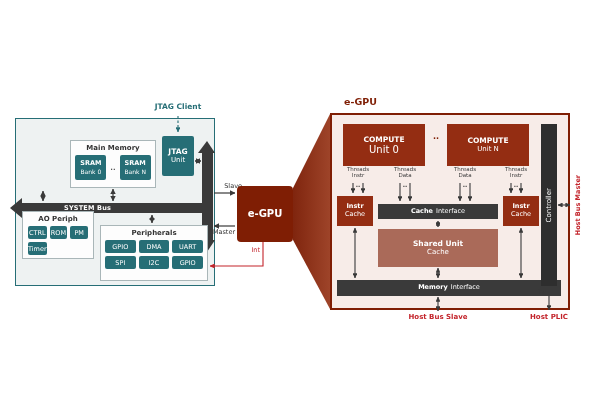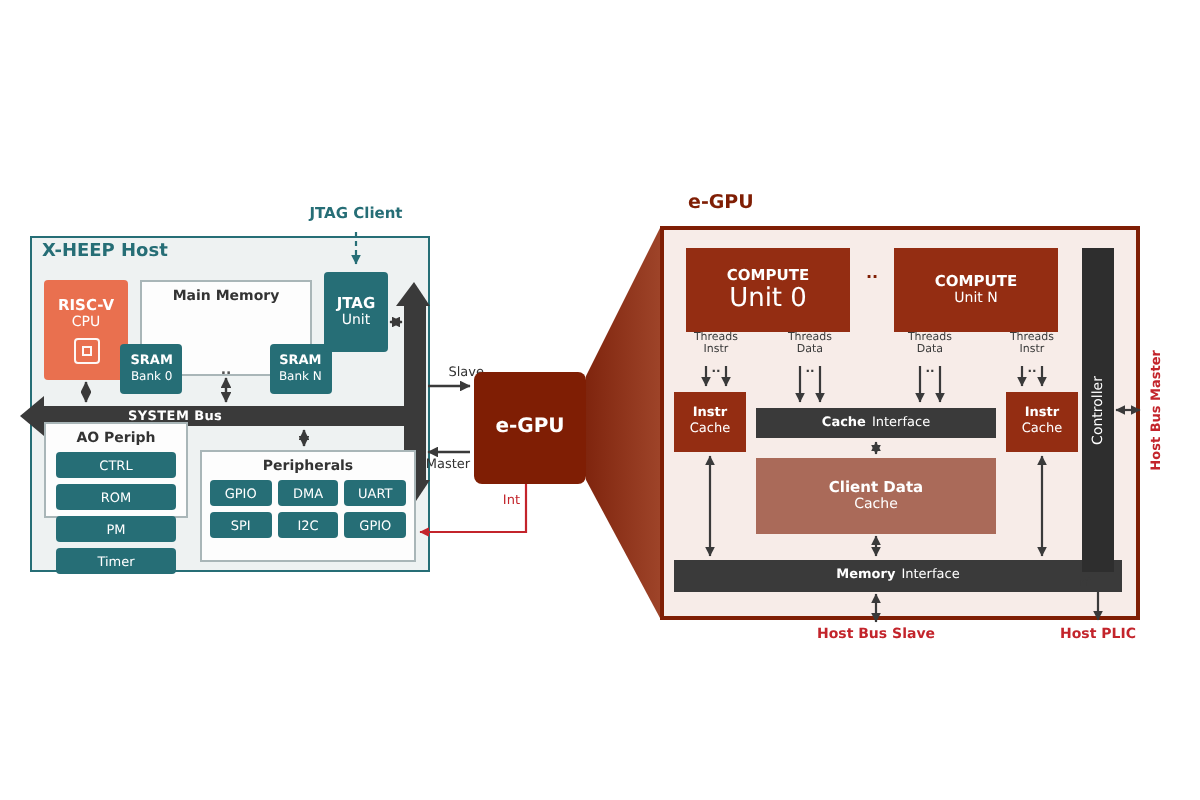--- a/index.html
+++ b/index.html
@@ -20,21 +20,21 @@
   .dark   { background:#3a3a3a; }
   .ctrl   { background:#2e2e2e; }
   .whitebox { position:absolute; background:#fdfdfd; border:1px solid #a9b6b8;
               display:flex; flex-direction:column; align-items:center; }
   .lbl { position:absolute; line-height:1.15; }
   .b { font-weight:bold; }
   .vtext { writing-mode:vertical-rl; transform:rotate(180deg); }
   .chip { width:13px; height:13px; border:1.5px solid rgba(255,255,255,.95); border-radius:2px;
           margin-top:3px; display:flex; align-items:center; justify-content:center; }
   .chip-in { width:5px; height:5px; border:1px solid rgba(255,255,255,.95); }
-  .grid2 { display:grid; grid-template-columns:repeat(1,1fr); gap:3px; padding:0 5px; width:100%; margin-top:3px; }
+  .grid2 { display:grid; grid-template-columns:repeat(3,1fr); gap:3px; padding:0 5px; width:100%; margin-top:3px; }
   .grid3 { display:grid; grid-template-columns:repeat(3,1fr); gap:3px; padding:0 4px; width:100%; margin-top:3px; }
   .pitem { height:13px; background:#266e76; border-radius:2px; color:#fff; font-size:6.5px;
            display:flex; align-items:center; justify-content:center; }
   .row { display:flex; flex-direction:row; align-items:center; justify-content:center; }
   .stack span { display:block; }
 </style>
 </head>
 <body>
 
 <div class="stage">
@@ -95,35 +95,27 @@
       <line x1="438" y1="221" x2="438" y2="227" marker-start="url(#ad)" marker-end="url(#ad)"></line>
       <line x1="438" y1="268" x2="438" y2="278" marker-start="url(#ad)" marker-end="url(#ad)"></line>
       <line x1="355" y1="228" x2="355" y2="278" marker-start="url(#ad)" marker-end="url(#ad)"></line>
       <line x1="521" y1="228" x2="521" y2="278" marker-start="url(#ad)" marker-end="url(#ad)"></line>
       <line x1="438" y1="297" x2="438" y2="311" marker-start="url(#ad)" marker-end="url(#ad)"></line>
       <line x1="558" y1="205" x2="570" y2="205" marker-start="url(#ad)" marker-end="url(#ad)"></line>
       <line x1="549" y1="287" x2="549" y2="310" marker-start="url(#ad)" marker-end="url(#ad)"></line>
     </g>
   </svg>
 
-  <div class="lbl b" style="left:21px;top:121px;width:110px;font-size:9px;color:#266e76">X-HEEP Host</div>
 
   <div class="lbl b" style="left:146px;top:103px;width:64px;font-size:7.5px;color:#266e76;text-align:center">JTAG Client</div>
 
-  <div class="blk orange" style="left:22px;top:140px;width:42px;height:50px">
-    <span class="b" style="font-size:7.5px">RISC-V</span>
-    <span style="font-size:7px">CPU</span>
-    <span class="chip">
-        <span class="chip-in"></span>
-      </span>
-  </div>
 
   <div class="whitebox" style="left:70px;top:140px;width:86px;height:48px">
     <span class="b" style="font-size:7px;color:#333;margin-top:3px">Main Memory</span>
-    <div class="row" style="margin-top:20px;gap:19px">
+    <div class="row" style="margin-top:3px;gap:4px">
       <div class="blk teal" style="position:static;width:31px;height:25px">
         <span class="b" style="font-size:6.5px">SRAM</span>
         <span style="font-size:6px">Bank 0</span>
       </div>
       <span class="b" style="font-size:7px;color:#555">..</span>
       <div class="blk teal" style="position:static;width:31px;height:25px">
         <span class="b" style="font-size:6.5px">SRAM</span>
         <span style="font-size:6px">Bank N</span>
       </div>
     </div>
@@ -163,21 +155,21 @@
   <div class="lbl" style="left:238px;top:247px;width:22px;font-size:6.5px;color:#c3242b;text-align:right">Int</div>
 
   <div class="blk maroon" style="left:237px;top:186px;width:56px;height:56px;border-radius:4px">
     <span class="b" style="font-size:10px">e-GPU</span>
   </div>
 
   <div class="lbl b" style="left:344px;top:97px;width:80px;font-size:9.5px;color:#7f1e04">e-GPU</div>
 
   <div class="blk brick" style="left:343px;top:124px;width:82px;height:42px">
     <span class="b" style="font-size:7.5px">COMPUTE</span>
-    <span style="font-size:13px">Unit 0</span>
+    <span style="font-size:10px">Unit 0</span>
   </div>
   <div class="lbl b" style="left:426px;top:132px;width:20px;font-size:8px;color:#7f1e04;text-align:center">..</div>
   <div class="blk brick" style="left:447px;top:124px;width:82px;height:42px">
     <span class="b" style="font-size:7.5px">COMPUTE</span>
     <span style="font-size:7px">Unit N</span>
   </div>
 
   <div class="lbl stack" style="left:336px;top:166px;width:44px;font-size:5.5px;color:#3b3b3b;text-align:center">
     <span>Threads</span>
     <span>Instr</span>
@@ -208,21 +200,21 @@
     <span class="b" style="font-size:6.5px">Instr</span>
     <span style="font-size:6.5px">Cache</span>
   </div>
 
   <div class="blk dark" style="left:378px;top:204px;width:120px;height:15px;flex-direction:row">
     <span class="b" style="font-size:6.5px">Cache</span>
     <span style="font-size:6.5px;margin-left:3px">Interface</span>
   </div>
 
   <div class="blk rose" style="left:378px;top:229px;width:120px;height:38px">
-    <span class="b" style="font-size:7.5px">Client Data</span>
+    <span class="b" style="font-size:7.5px">Shared Unit</span>
     <span style="font-size:7px">Cache</span>
   </div>
 
   <div class="blk dark" style="left:337px;top:280px;width:224px;height:16px;flex-direction:row">
     <span class="b" style="font-size:6.5px">Memory</span>
     <span style="font-size:6.5px;margin-left:3px">Interface</span>
   </div>
 
   <div class="blk ctrl" style="left:541px;top:124px;width:16px;height:162px">
     <span class="vtext" style="font-size:7px">Controller</span>

